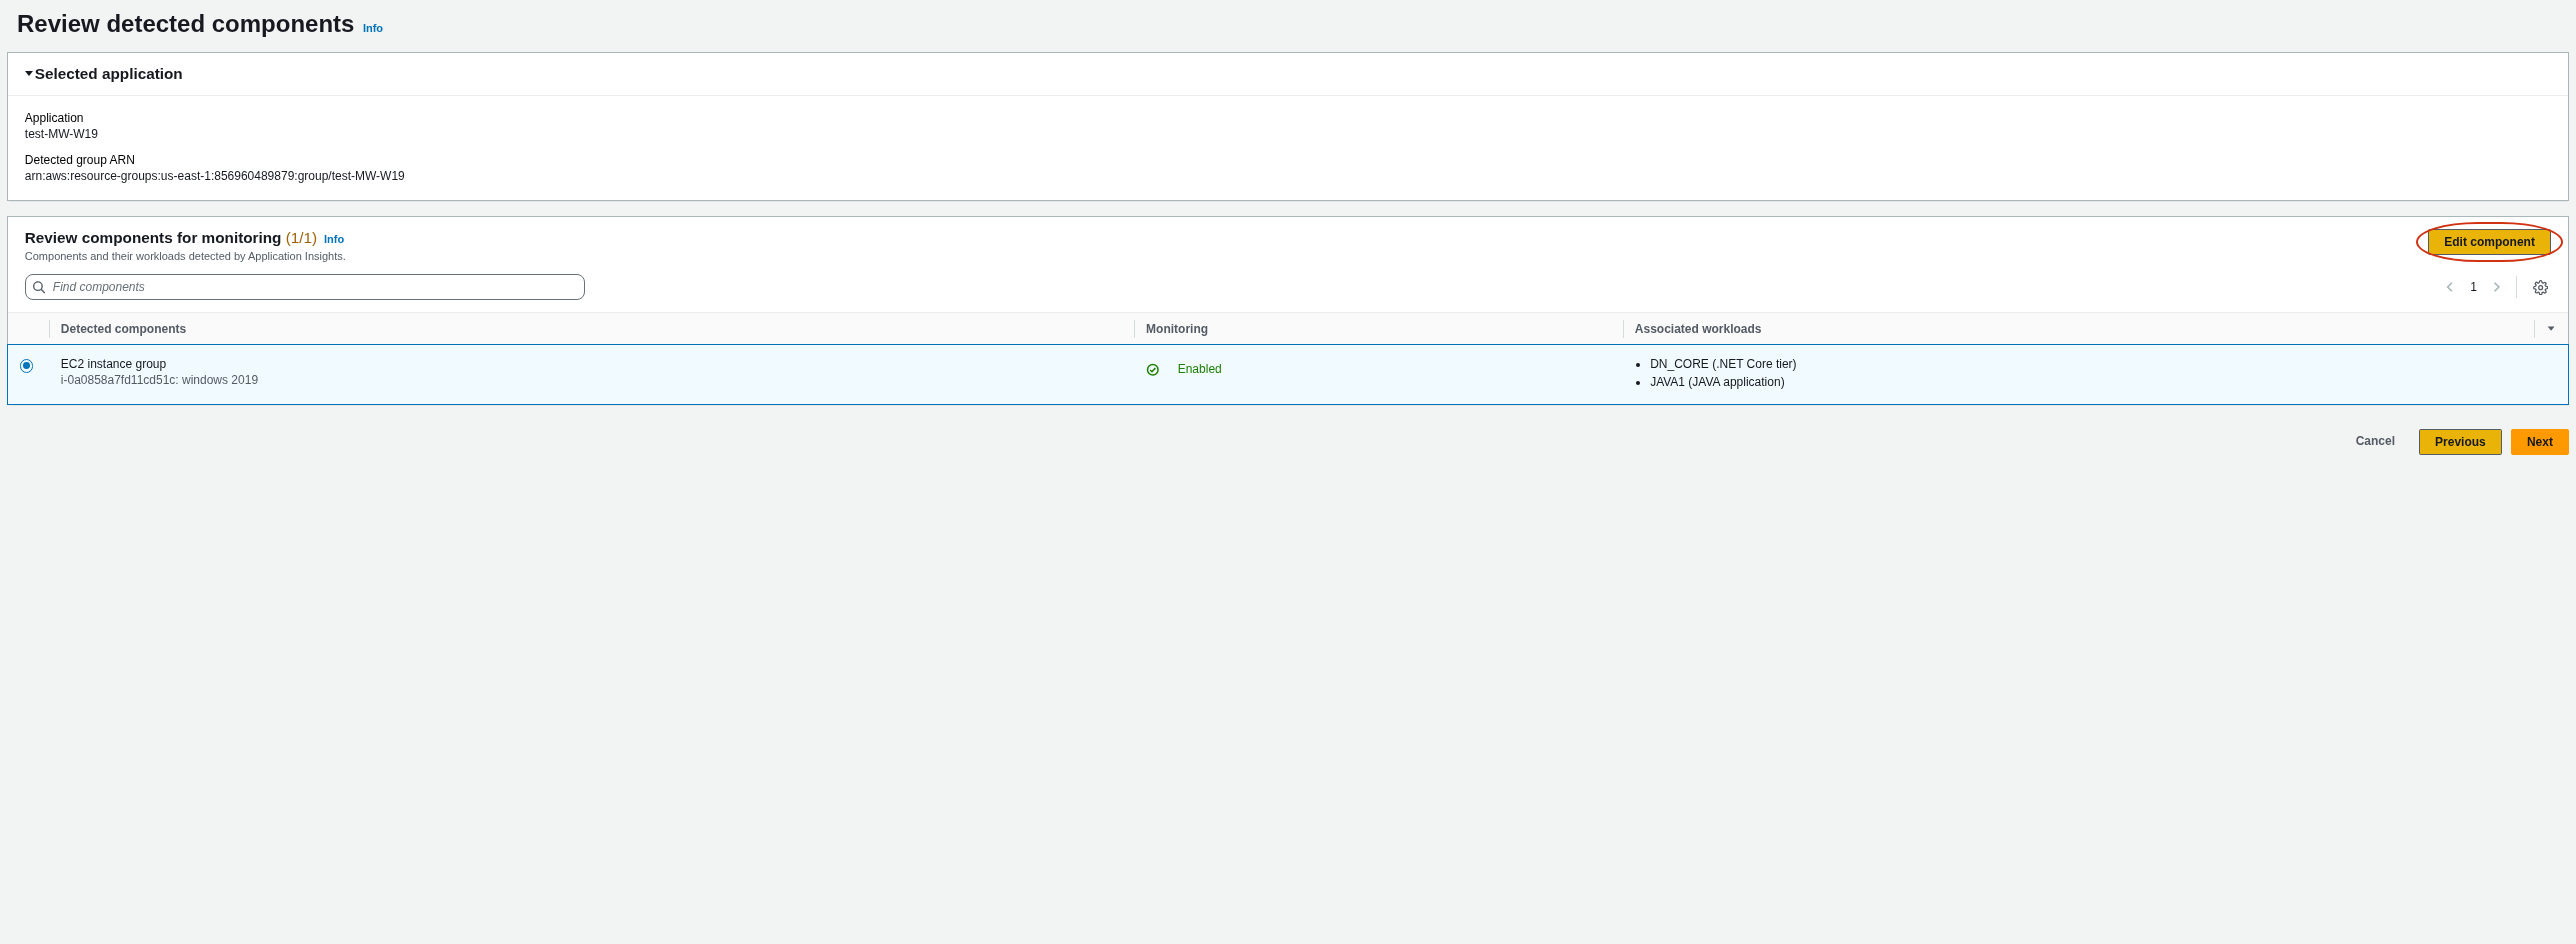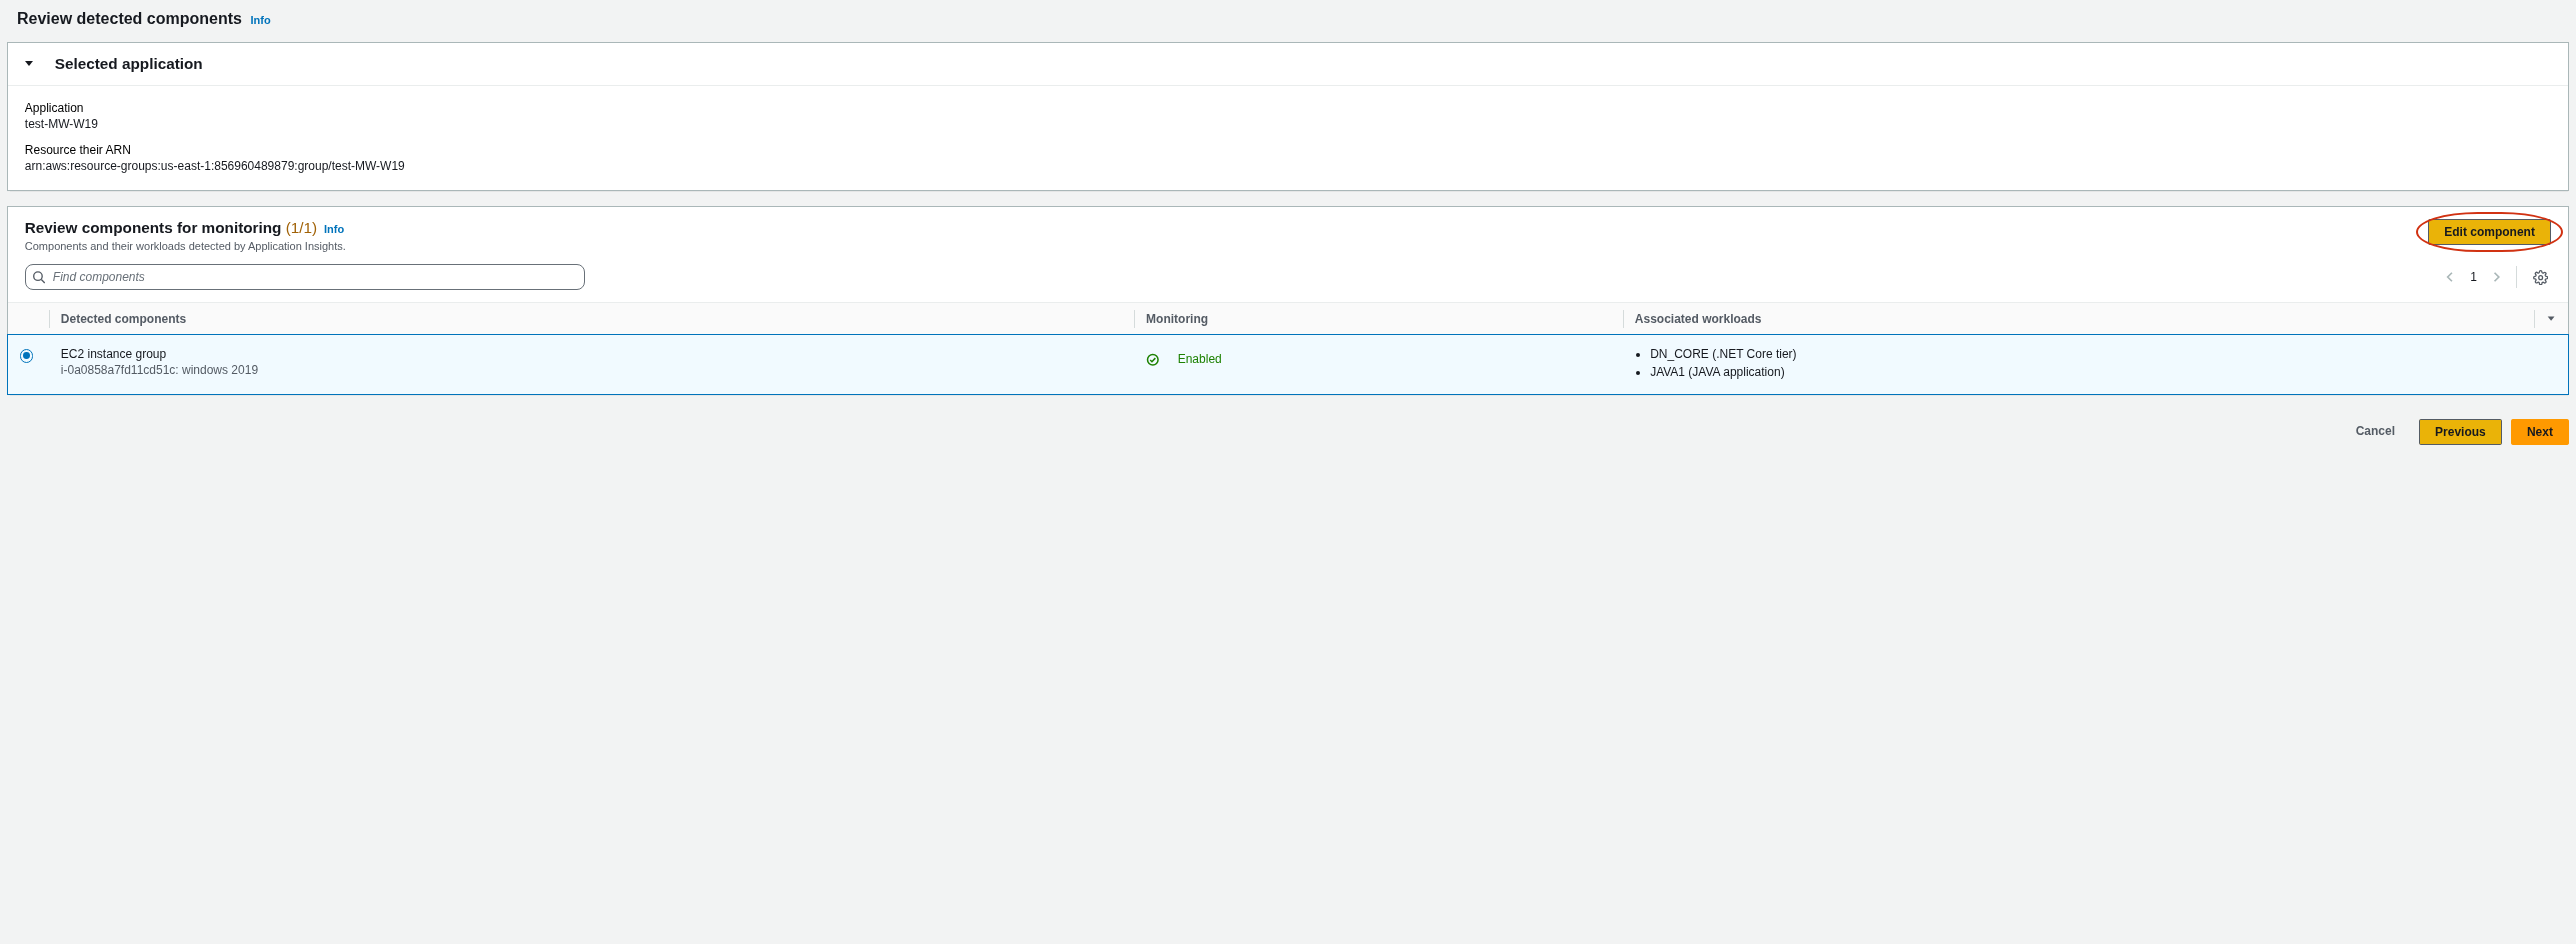--- a/index.html
+++ b/index.html
@@ -14,21 +14,21 @@
   .page {
     padding: 6.8px 0 17px 0;
   }
   .page-header {
     padding: 3.4px 17px 13.6px 17px;
     display: flex;
     align-items: baseline;
     gap: 8.5px;
   }
   .page-title {
-    font-size: 16px;
+    font-size: 24px;
     font-weight: 700;
     margin: 0;
   }
   .info-link {
     color: #0073bb;
     font-size: 11px;
     font-weight: 700;
     cursor: pointer;
     text-decoration: none;
   }
@@ -36,21 +36,21 @@
     background: #fff;
     margin: 0 6.8px 15.3px 6.8px;
     border: 0.8px solid #aab7b8;
     box-shadow: 0 0.8px 0.8px rgba(0,0,0,0.05);
   }
   .panel-header {
     padding: 12px 17px;
     border-bottom: 0.8px solid #eaeded;
     display: flex;
     align-items: center;
-    gap: 22px;
+    gap: 2px;
   }
   .panel-header.collapsible {
     cursor: pointer;
   }
   .caret-down {
     width: 0; height: 0;
     border-left: 4.2px solid transparent;
     border-right: 4.2px solid transparent;
     border-top: 5.1px solid #16191f;
     display: inline-block;
@@ -283,21 +283,21 @@
   </div>
 
   <div class="panel">
     <div class="panel-header collapsible">
       <span class="caret-down"></span>
       <h2 class="panel-title">Selected application</h2>
     </div>
     <div class="panel-body">
       <div class="kv-label">Application</div>
       <div class="kv-value">test-MW-W19</div>
-      <div class="kv-label">Resource their ARN</div>
+      <div class="kv-label">Detected group ARN</div>
       <div class="kv-value" style="margin-bottom:0">arn:aws:resource-groups:us-east-1:856960489879:group/test-MW-W19</div>
     </div>
   </div>
 
   <div class="panel">
     <div class="panel2-header">
       <div>
         <div class="panel2-title-row">
           <h2 class="panel2-title">
             <span>Review components for monitoring</span>

